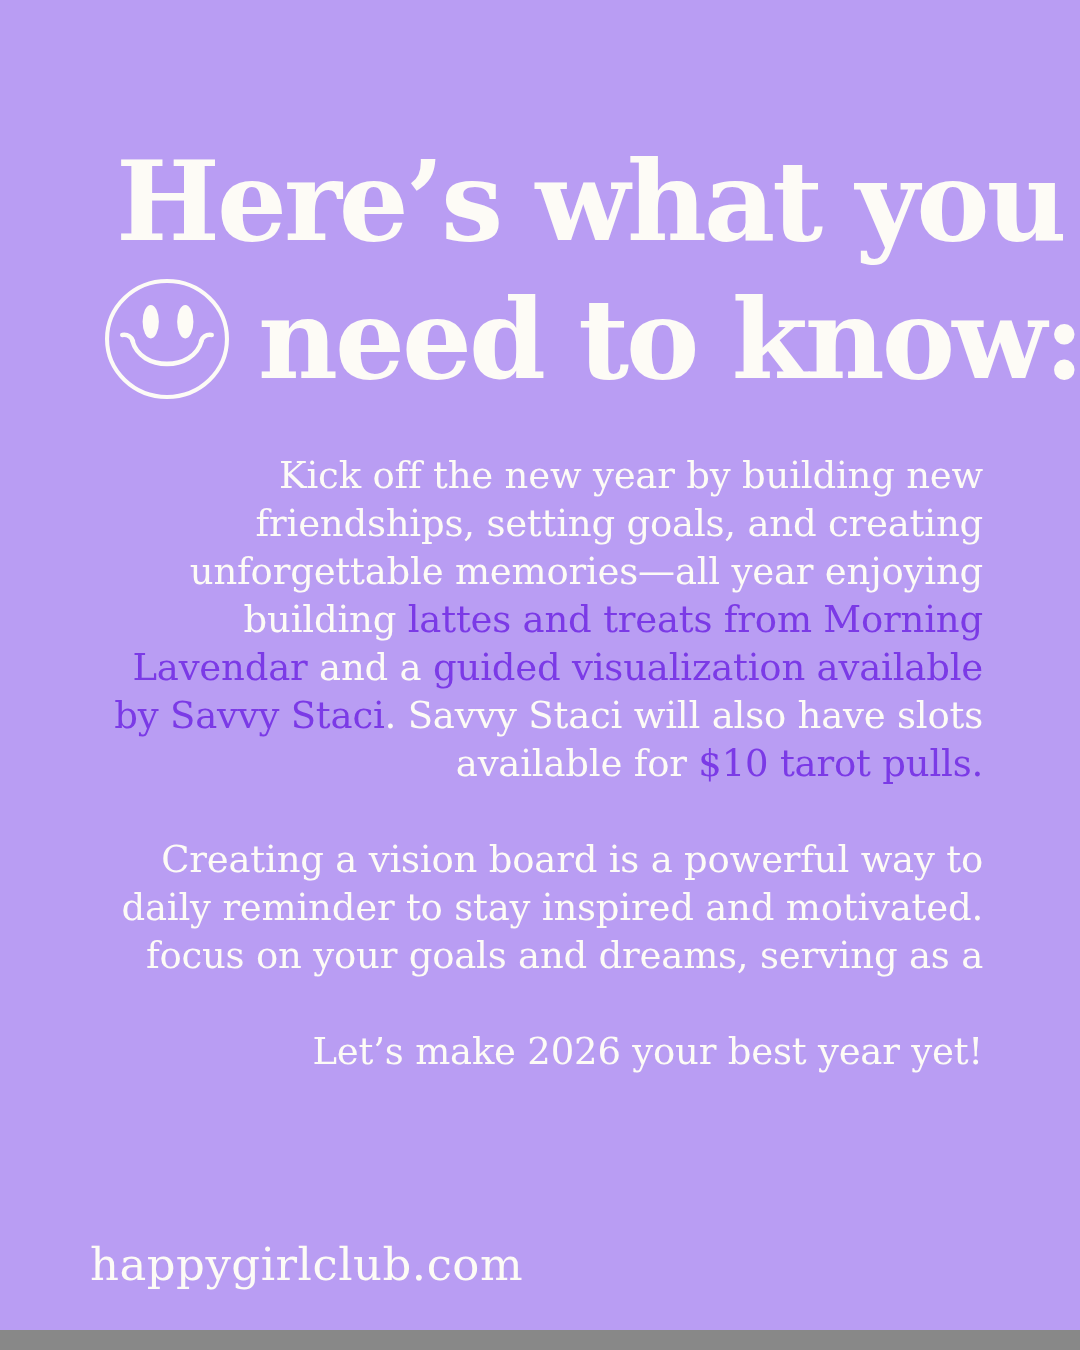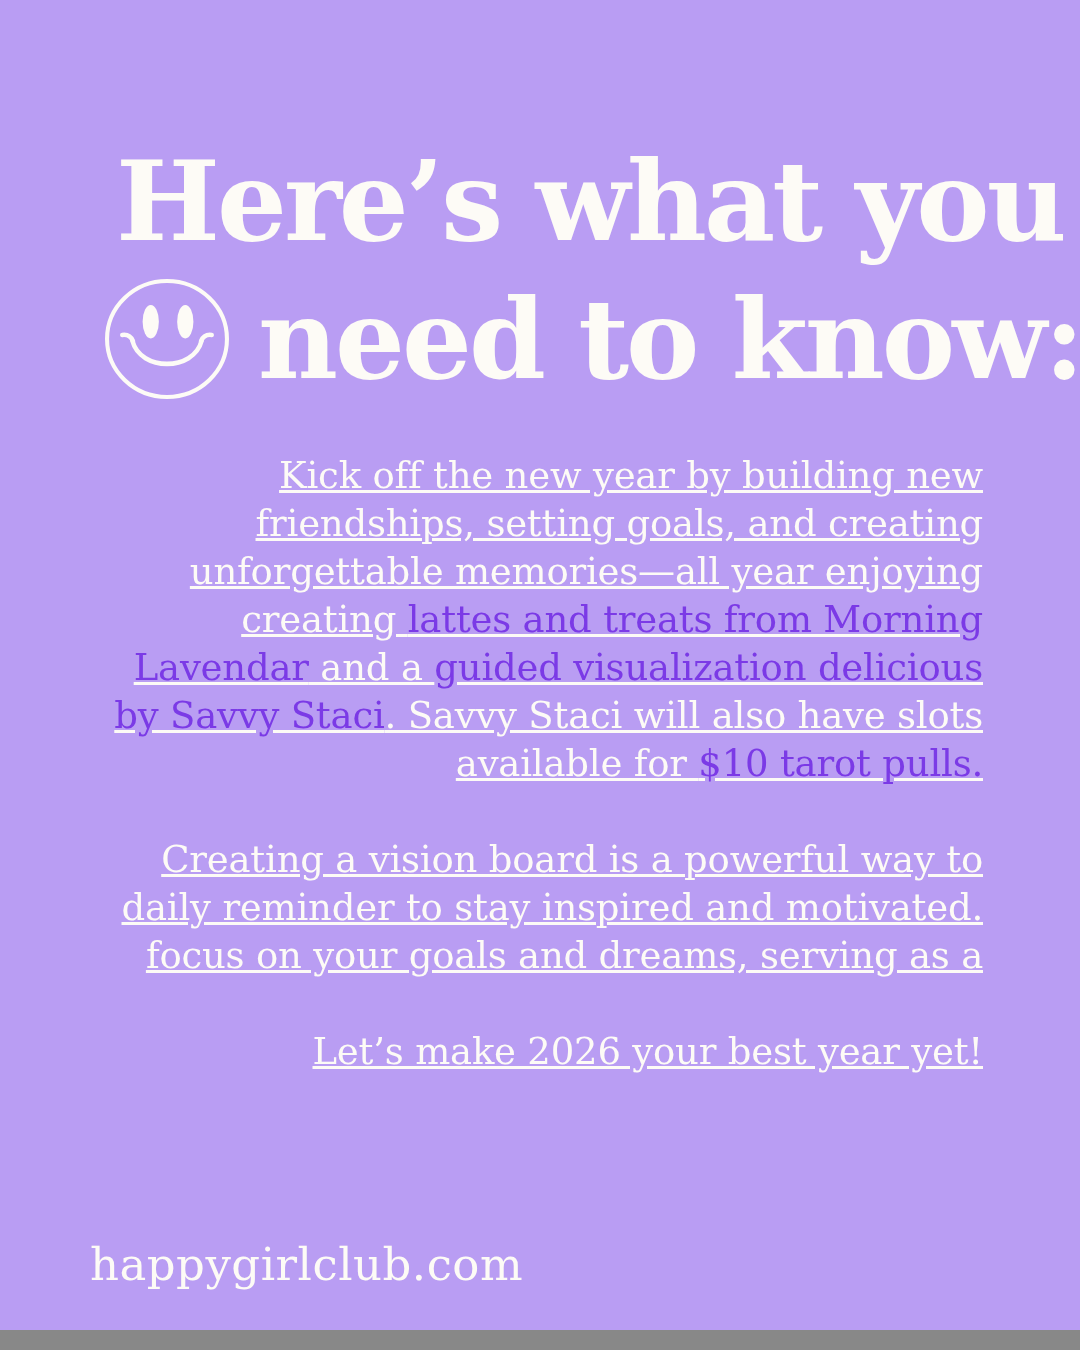--- a/index.html
+++ b/index.html
@@ -49,21 +49,20 @@
     position: absolute;
     top: 452px;
     right: 97px;
     width: 900px;
     text-align: right;
     color: var(--ink, #FDFBF6);
     font-size: 37px;
     font-weight: 500;
     line-height: 48px;
     letter-spacing: -0.2px;
-    text-decoration: underline;
   }
   .body-copy p { margin: 0 0 48px 0; }
   .body-copy p:last-child { margin-bottom: 16px; }
   .body-copy .hl { color: var(--accent, #7B3AE6); }
   .line { display: block; }
 
   
   .site-url {
     position: absolute;
     left: 90px;
@@ -94,22 +93,22 @@
       </span>
       <span>need to know:</span>
     </div>
   </header>
 
   <main class="body-copy">
     <p>
         <span class="line"><span>Kick off the new year by building new</span></span>
         <span class="line"><span>friendships, setting goals, and creating</span></span>
         <span class="line"><span>unforgettable memories—all year enjoying</span></span>
-        <span class="line"><span>creating </span><span class="hl">lattes and treats from Morning</span></span>
-        <span class="line"><span class="hl">Lavendar</span><span> and a </span><span class="hl">guided visualization delicious</span></span>
+        <span class="line"><span>building </span><span class="hl">lattes and treats from Morning</span></span>
+        <span class="line"><span class="hl">Lavendar</span><span> and a </span><span class="hl">guided visualization available</span></span>
         <span class="line"><span class="hl">by Savvy Staci</span><span>. Savvy Staci will also have slots</span></span>
         <span class="line"><span>available for </span><span class="hl">$10 tarot pulls.</span></span>
       </p>
     <p>
         <span class="line"><span>Creating a vision board is a powerful way to</span></span>
         <span class="line"><span>daily reminder to stay inspired and motivated.</span></span>
         <span class="line"><span>focus on your goals and dreams, serving as a</span></span>
       </p>
     <p>
         <span class="line"><span>Let’s make 2026 your best year yet!</span></span>

